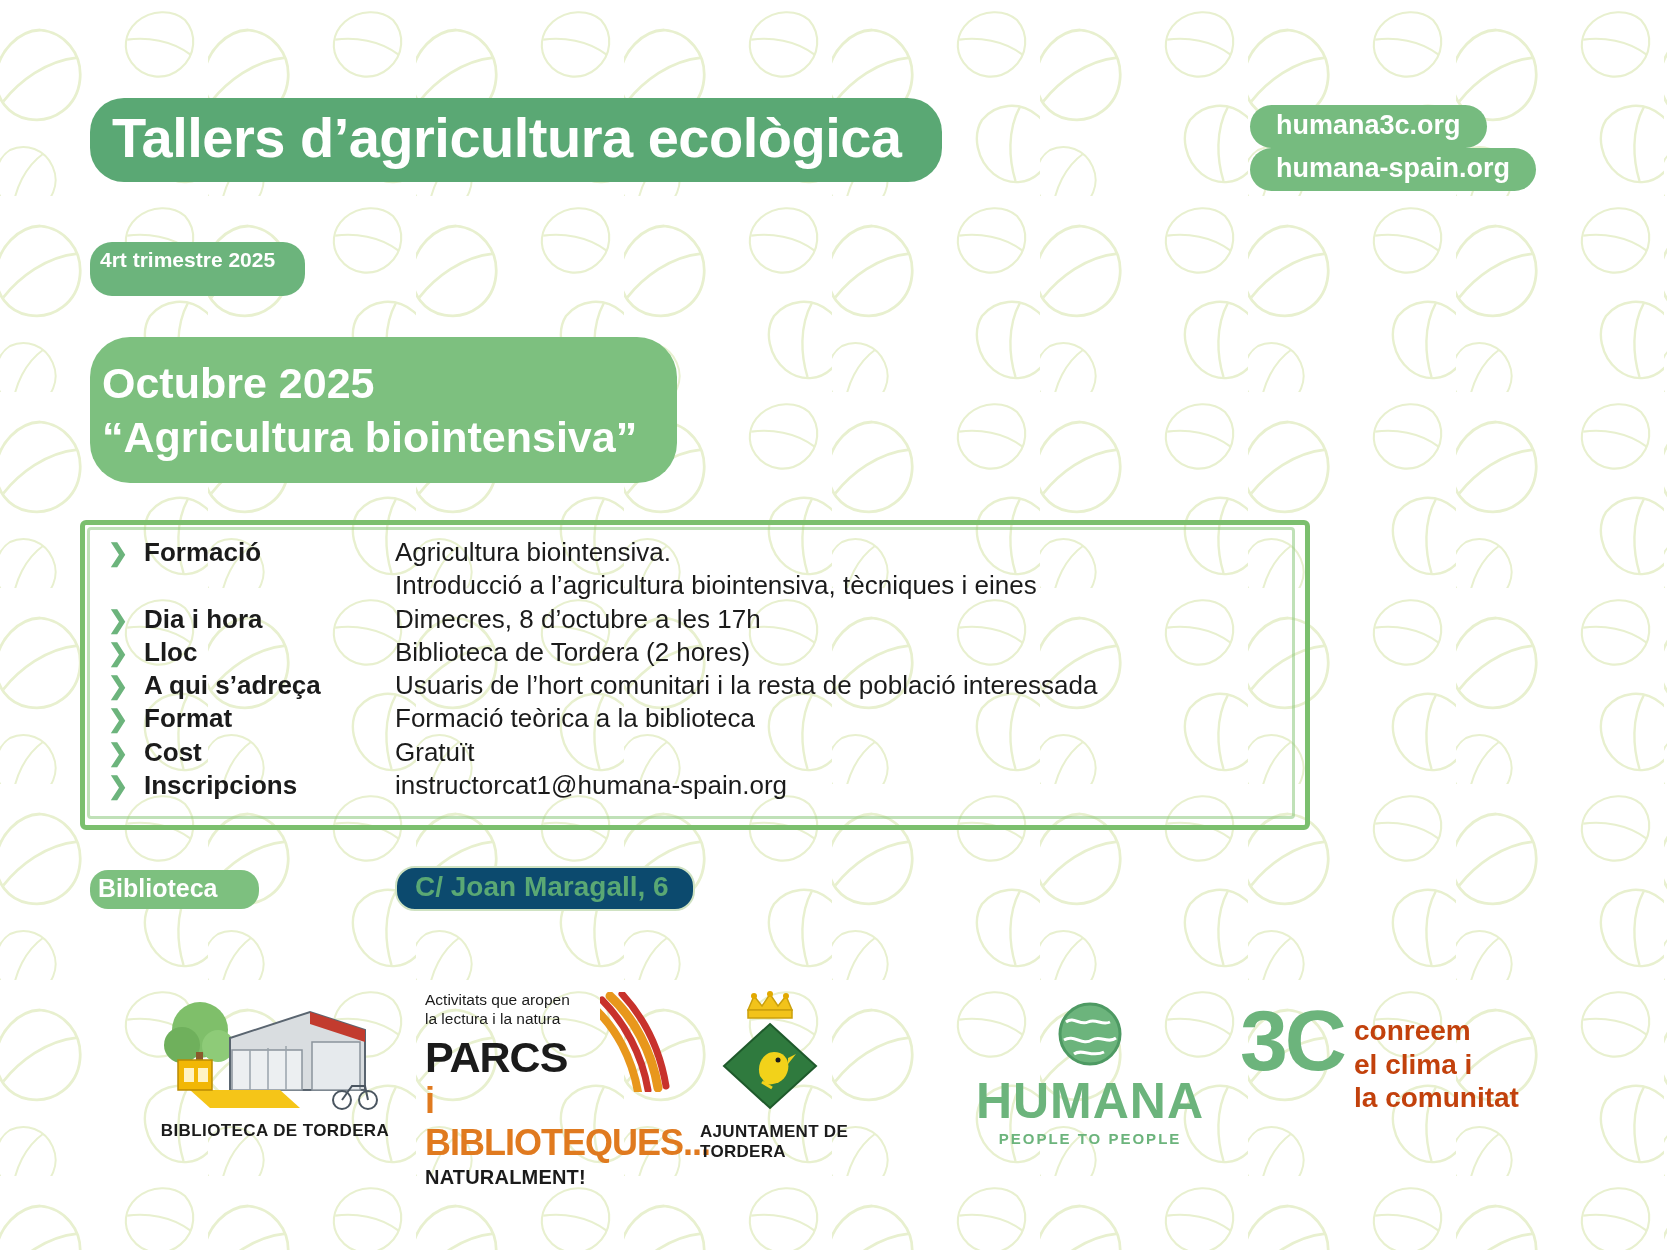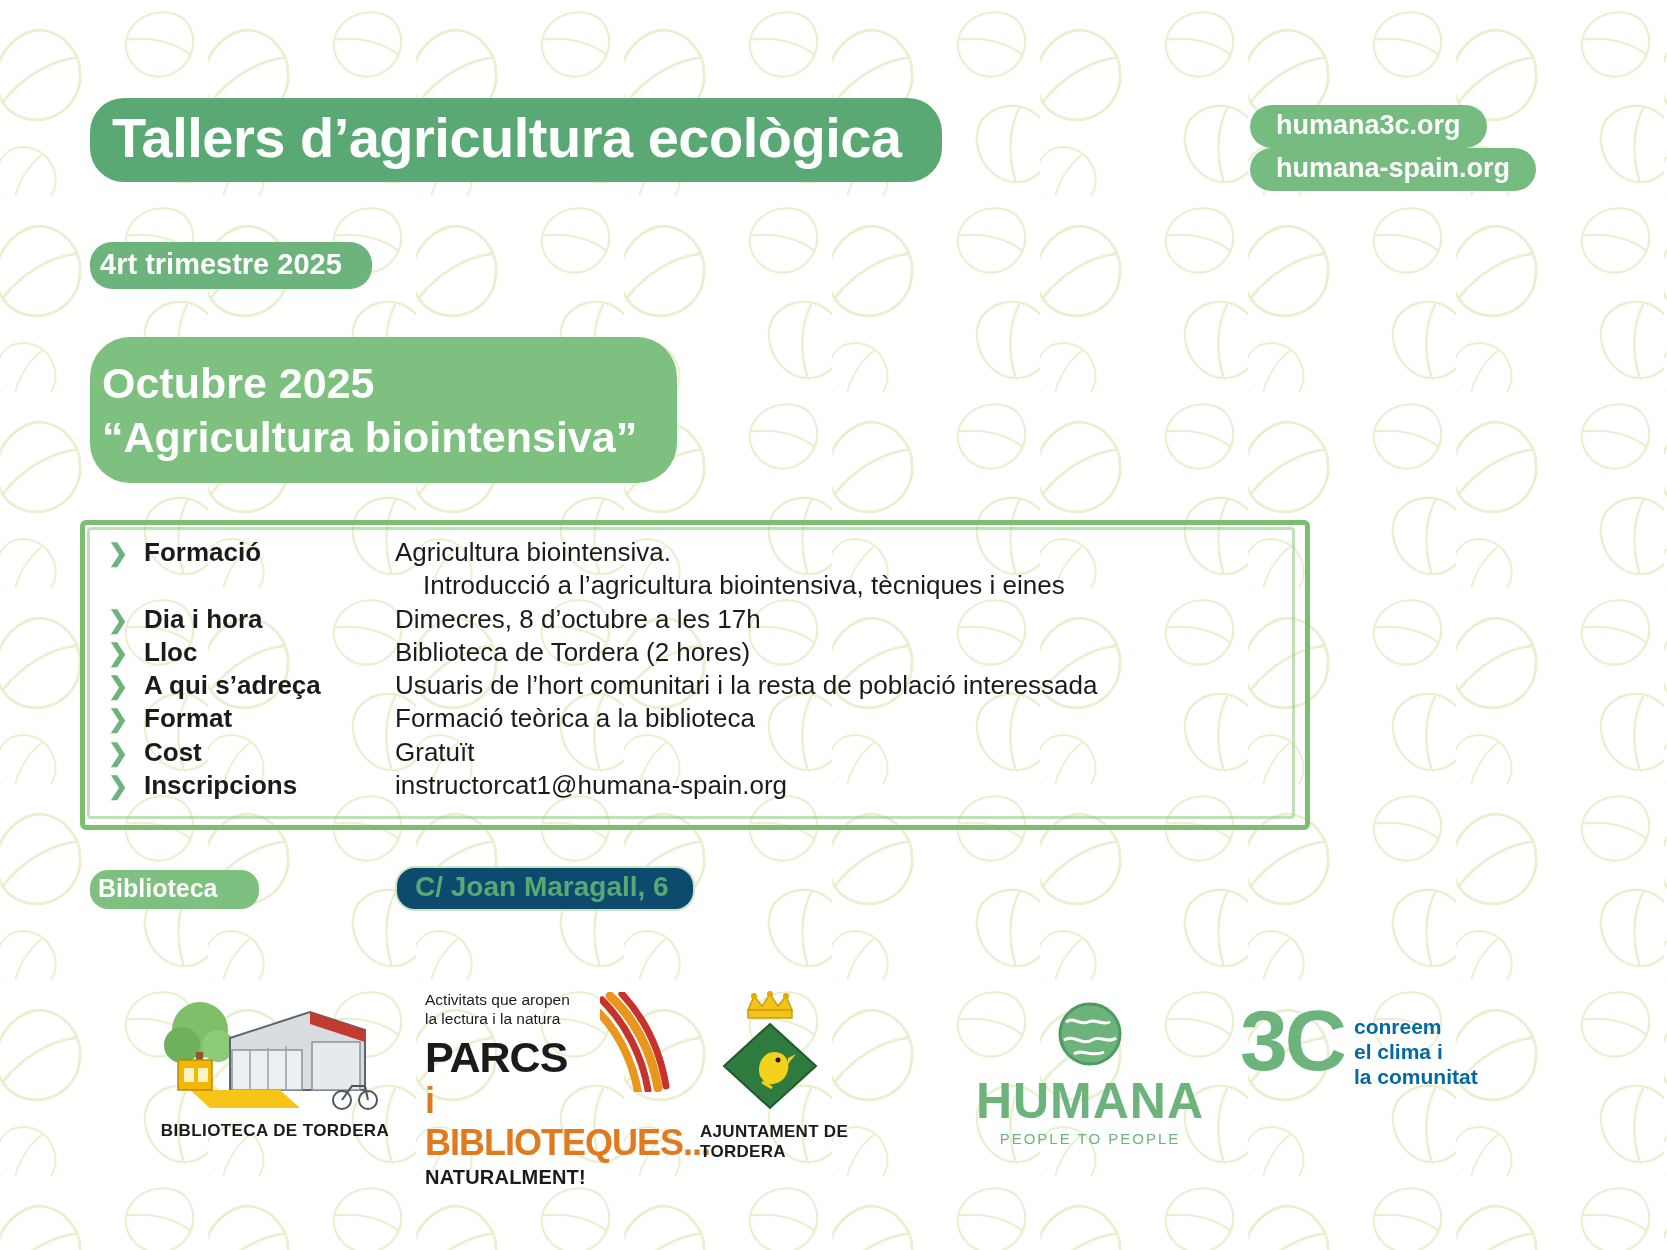--- a/index.html
+++ b/index.html
@@ -68,22 +68,22 @@
     padding: 5px 26px 7px 26px;
     font-size: 27px;
   }
 
   #quarter-pill {
     position: absolute;
     left: 90px;
     top: 242px;
     background: #6cb47c;
     border-radius: 22px;
-    padding: 6px 30px 8px 10px;
-    font-size: 29px;
+    padding: 6px 30px 24px 10px;
+    font-size: 21px;
   }
 
   #month-pill {
     position: absolute;
     left: 90px;
     top: 337px;
     background: #7dc07f;
     border-radius: 40px;
     padding: 20px 40px 18px 12px;
     font-size: 43px;
@@ -134,21 +134,21 @@
     font-size: 24px;
     font-weight: bold;
     padding-top: 2px;
   }
   #details-table td.label {
     width: 245px;
     font-weight: bold;
     padding-right: 6px;
   }
   #details-table td.value { color: #1b1b1b; }
-  #details-table td.value .sub { display: block; margin-left: 28px; }
+  #details-table td.value .sub { display: block; }
 
   
   #biblio-pill {
     position: absolute;
     left: 90px;
     top: 870px;
     background: #7dc07f;
     border-radius: 18px;
     padding: 4px 42px 6px 8px;
     font-size: 25px;
@@ -222,33 +222,33 @@
     letter-spacing: .3px;
   }
 
   
   #logo-humana { left: 975px; top: 10px; width: 230px; text-align: center; }
   #logo-humana .word {
     font-size: 50px; font-weight: bold; color: #6cb47c; letter-spacing: 1px;
     line-height: 1;
   }
   #logo-humana .tagline {
-    font-size: 15px; font-weight: normal; color: #6cb47c; letter-spacing: 2px;
+    font-size: 15px; font-weight: bold; color: #6cb47c; letter-spacing: 2px;
     margin-top: 4px;
   }
 
   
   #logo-3c { left: 1240px; top: 10px; width: 320px; }
   #logo-3c .big {
     font-size: 86px; font-weight: bold; color: #6cb47c; line-height: .95;
     float: left; letter-spacing: -3px;
   }
   #logo-3c .slogan {
     margin-left: 114px;
-    font-size: 21px; font-weight: bold; color: #0369a1; line-height: 1.2;
+    font-size: 28px; font-weight: bold; color: #c2410c; line-height: 1.2;
     padding-top: 14px;
   }
 </style>
 </head>
 <body>
 
 <svg id="leaf-bg" width="1667" height="1250" viewBox="0 0 1667 1250">
   <defs>
     <g id="leafshape">
       <path d="M0,0 C26,-6 52,10 58,38 C64,66 46,92 18,96 C-4,99 -24,86 -30,62 C-36,36 -22,8 0,0 Z" fill="none" stroke="#e8f0cf" stroke-width="3"></path>

